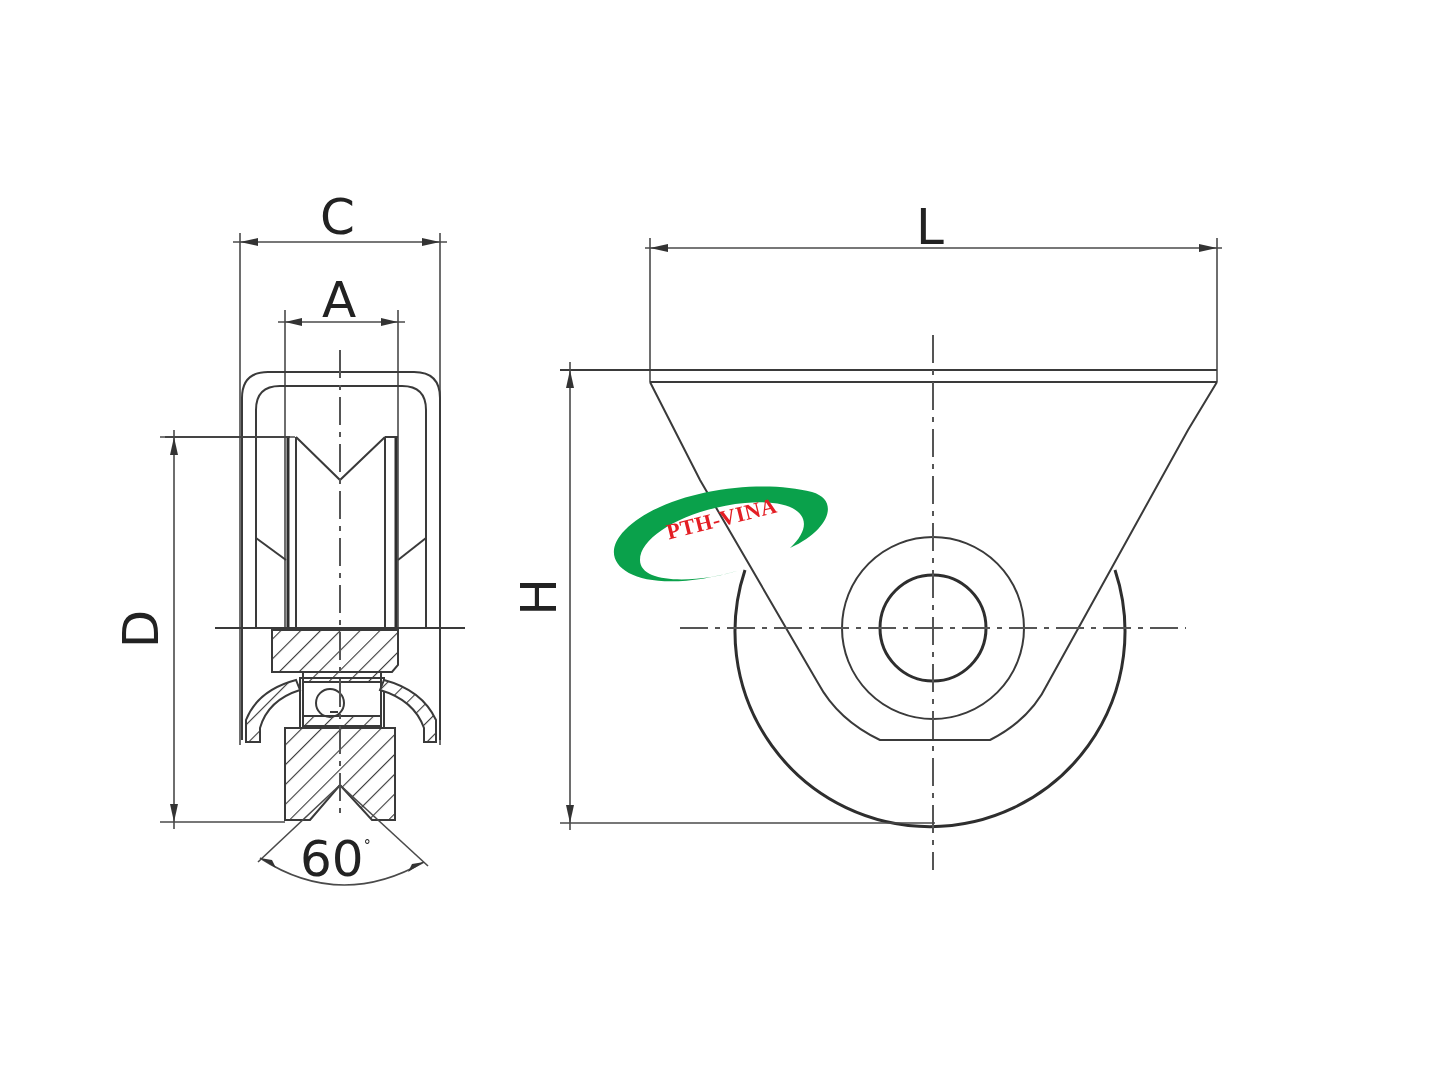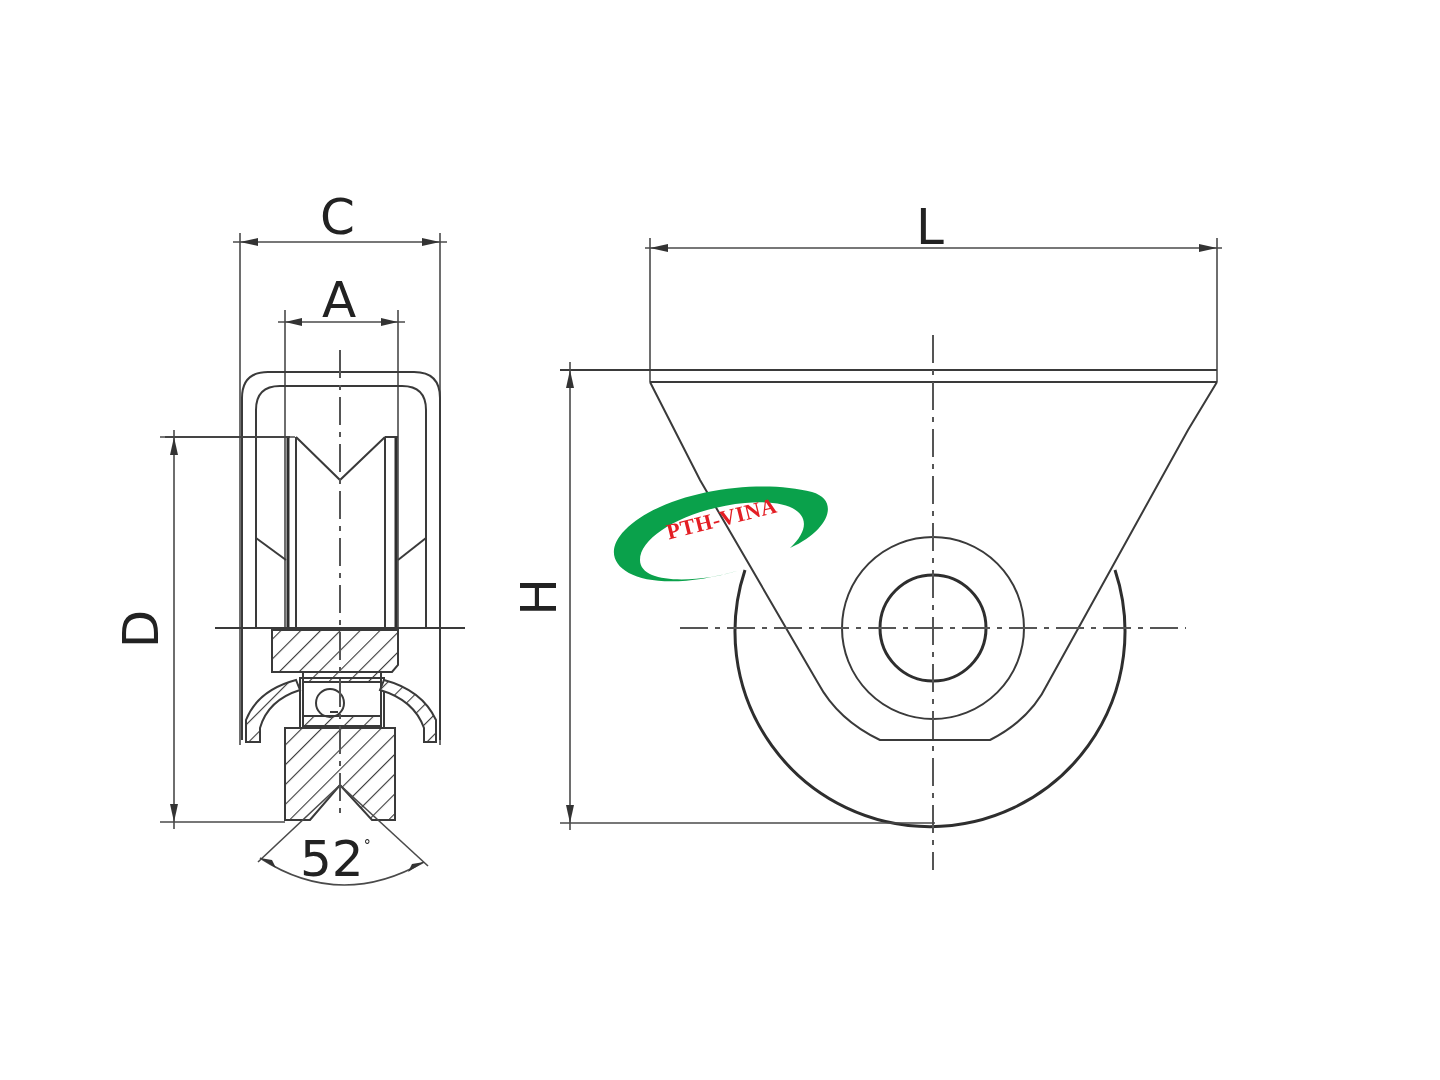--- a/index.html
+++ b/index.html
@@ -131,14 +131,14 @@
 </svg>
 
 <div class="logo-text" style="position:absolute;left:664px;top:520px;font-size:22px;color:#e31e24;transform:rotate(-14deg);transform-origin:left top;letter-spacing:0.5px;">PTH-VINA</div>
 
 <div class="dim-label" style="left:320px;top:192px;">C</div>
 <div class="dim-label" style="left:322px;top:275px;">A</div>
 <div class="dim-label" style="left:916px;top:202px;">L</div>
 <div class="dim-label" style="left:122px;top:604px;transform:rotate(-90deg);transform-origin:center;">D</div>
 <div class="dim-label" style="left:520px;top:572px;transform:rotate(-90deg);transform-origin:center;">H</div>
 <div class="dim-label" style="left:300px;top:834px;font-size:50px;">
-  <span>52</span><span style="font-size:14px;vertical-align:top;position:relative;top:4px;">°</span>
+  <span>60</span><span style="font-size:14px;vertical-align:top;position:relative;top:4px;">°</span>
 </div>
 
 </body></html>

